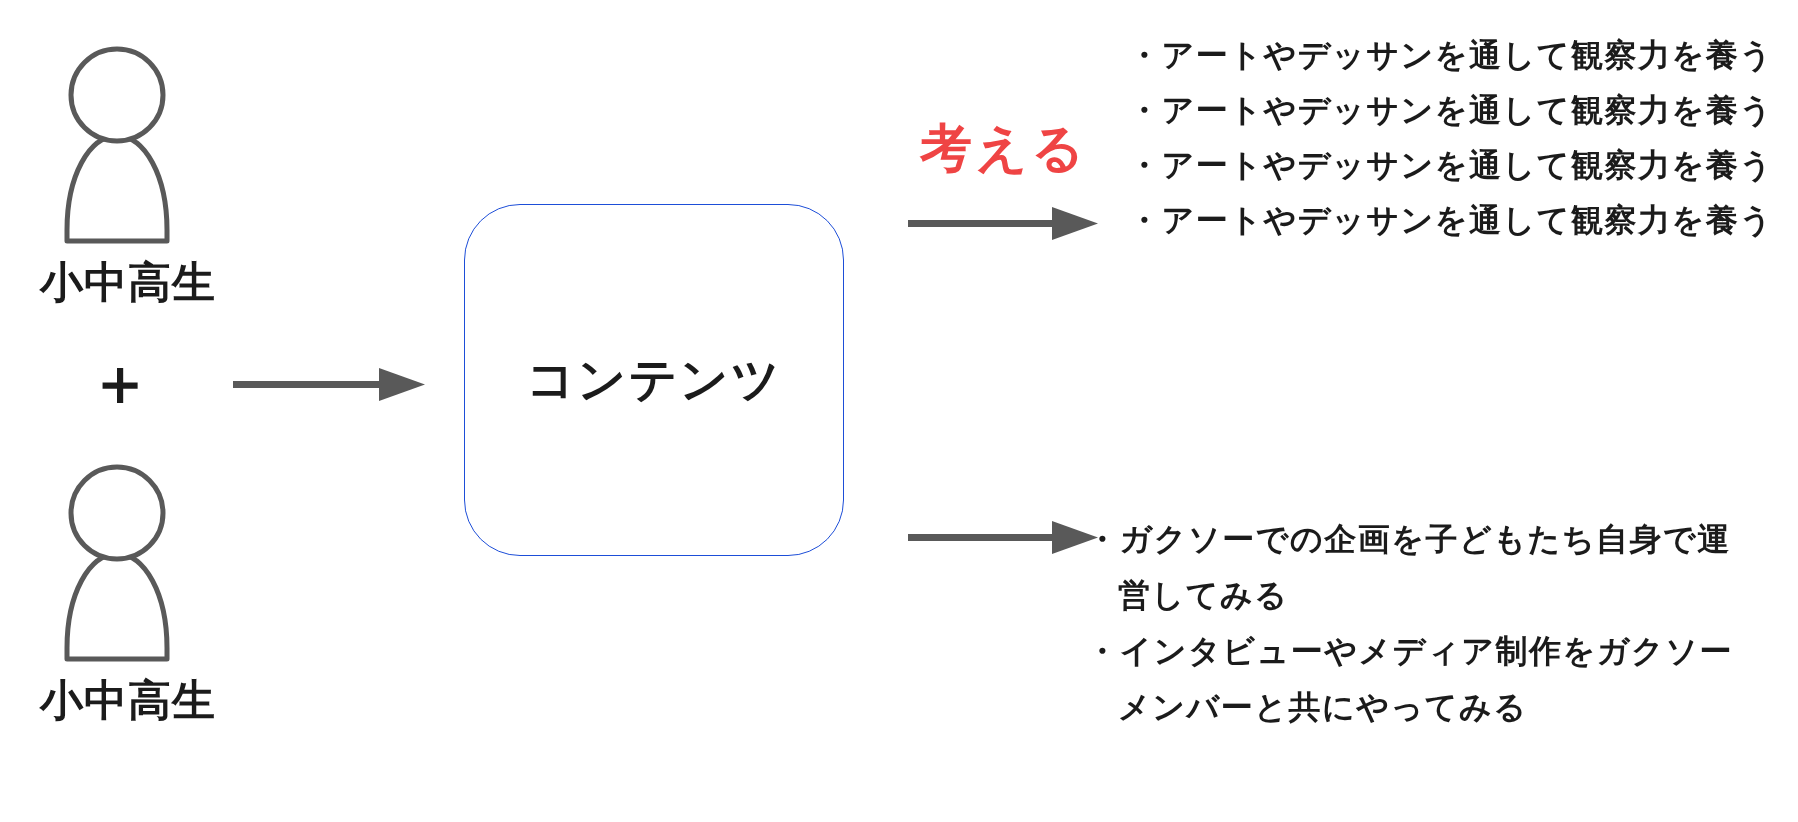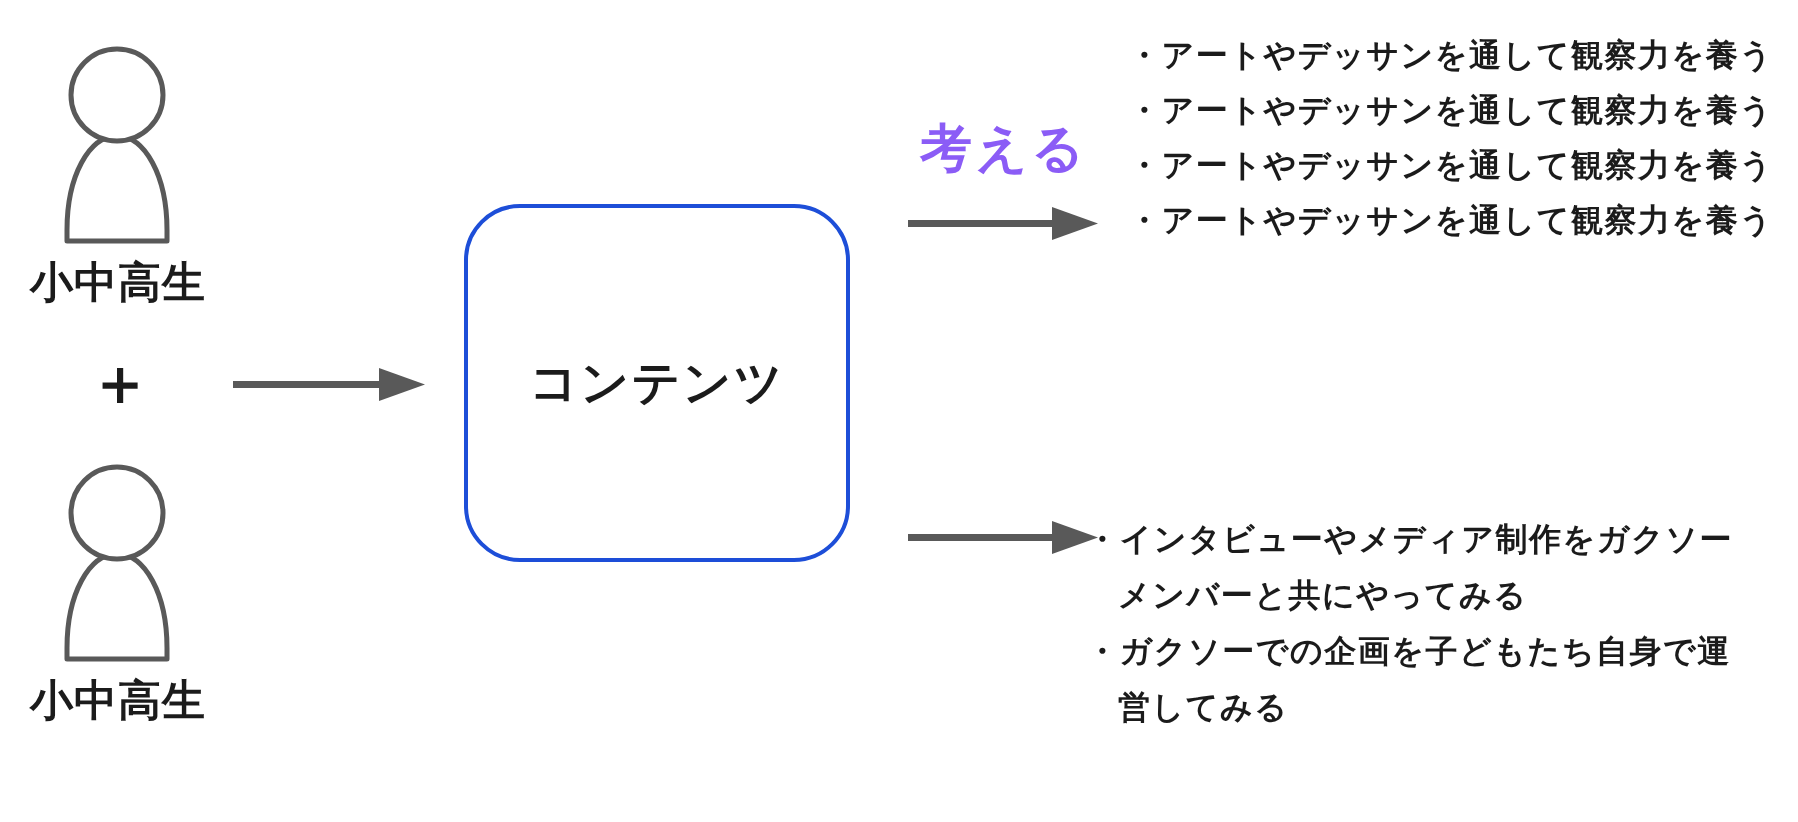--- a/index.html
+++ b/index.html
@@ -21,49 +21,50 @@
 
   
   .person-svg { display: block; }
 
   
   .person-label {
     font-size: 43px;
     letter-spacing: 1px;
     text-align: center;
     white-space: nowrap;
+    margin-left: 10px;
   }
 
   .plus-sign {
     font-size: 64px;
     line-height: 1;
     text-align: center;
   }
 
   
   .contents-box {
     width: 378px;
     height: 350px;
-    border: 4px solid #1d4ed8;
+    border: 1px solid #1d4ed8;
     border-radius: 56px;
     display: flex;
     align-items: center;
     justify-content: center;
     box-sizing: content-box;
     background: #ffffff;
   }
   .contents-box-label {
     font-size: 48px;
     letter-spacing: 2px;
     white-space: nowrap;
   }
 
   
   .verb-label {
-    color: #8b5cf6;
+    color: #ef4444;
     font-size: 52px;
     letter-spacing: 3px;
     white-space: nowrap;
   }
 
   
   .bullet-list {
     font-size: 32px;
     line-height: 55px;
     letter-spacing: 1.5px;
@@ -119,17 +120,17 @@
     <div class="bullet-item">・アートやデッサンを通して観察力を養う</div>
   </div>
 
   <svg class="abs" style="left:908px; top:520px;" width="190" height="36" viewBox="0 0 190 36" aria-hidden="true">
     <rect x="0" y="14" width="148" height="7" fill="#595959"></rect>
     <polygon points="144,1 190,17.5 144,34" fill="#595959"></polygon>
   </svg>
 
 
   <div class="abs bullet-list bullet-list--convey" style="left:1086px; top:511px;">
+    <div class="bullet-item">・ガクソーでの企画を子どもたち自身で運営してみる</div>
     <div class="bullet-item">・インタビューやメディア制作をガクソーメンバーと共にやってみる</div>
-    <div class="bullet-item">・ガクソーでの企画を子どもたち自身で運営してみる</div>
   </div>
 
 </div>
 
 </body></html>

